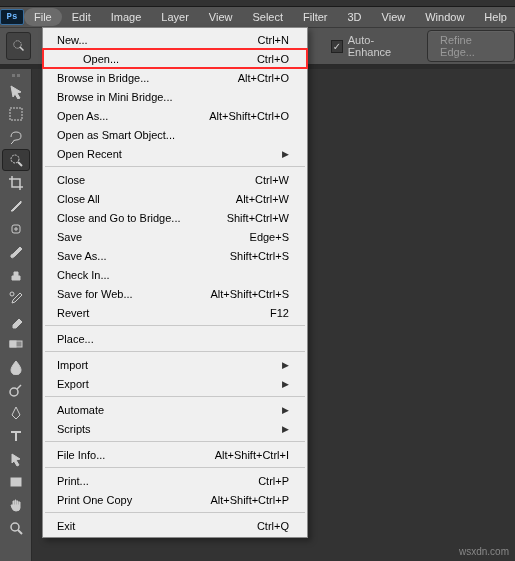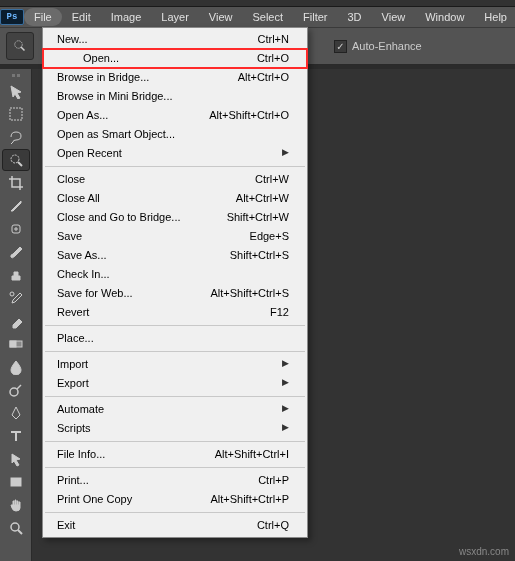--- a/index.html
+++ b/index.html
@@ -157,21 +157,21 @@
       background: #f0f0f0;
       border: 1px solid #8a8a8a;
       box-shadow: 3px 3px 6px rgba(0,0,0,0.35);
       color: #000;
       font-size: 11px;
       padding: 2px 0;
     }
     .dd-item {
       display: flex;
       justify-content: space-between;
-      align-items: flex-start;
+      align-items: center;
       padding: 3px 18px 3px 14px;
       height: 19px;
       cursor: default;
     }
     .dd-item.highlight {
       outline: 2px solid #ff2a2a;
       outline-offset: -1px;
       background: #f0f0f0;
       padding-left: 40px;
     }
@@ -221,20 +221,21 @@
   <div class="tool-preset">
     <svg viewBox="0 0 24 24">
         <circle cx="10" cy="10" r="5" fill="none" stroke="#ccc" stroke-dasharray="2 1"></circle>
         <path d="M13 13 L18 18" stroke="#ccc" stroke-width="2"></path>
       </svg>
   </div>
   <div class="checkbox-wrap">
     <div class="checkbox">✓</div>
     <span>Auto-Enhance</span>
   </div>
+  <div class="btn">Refine Edge...</div>
 </div>
 
 <div class="divider-h"></div>
 
 <div class="workspace">
   <div class="toolbar">
     <div class="toolbar-grip">
         <span></span>
         <span></span>
       </div>

